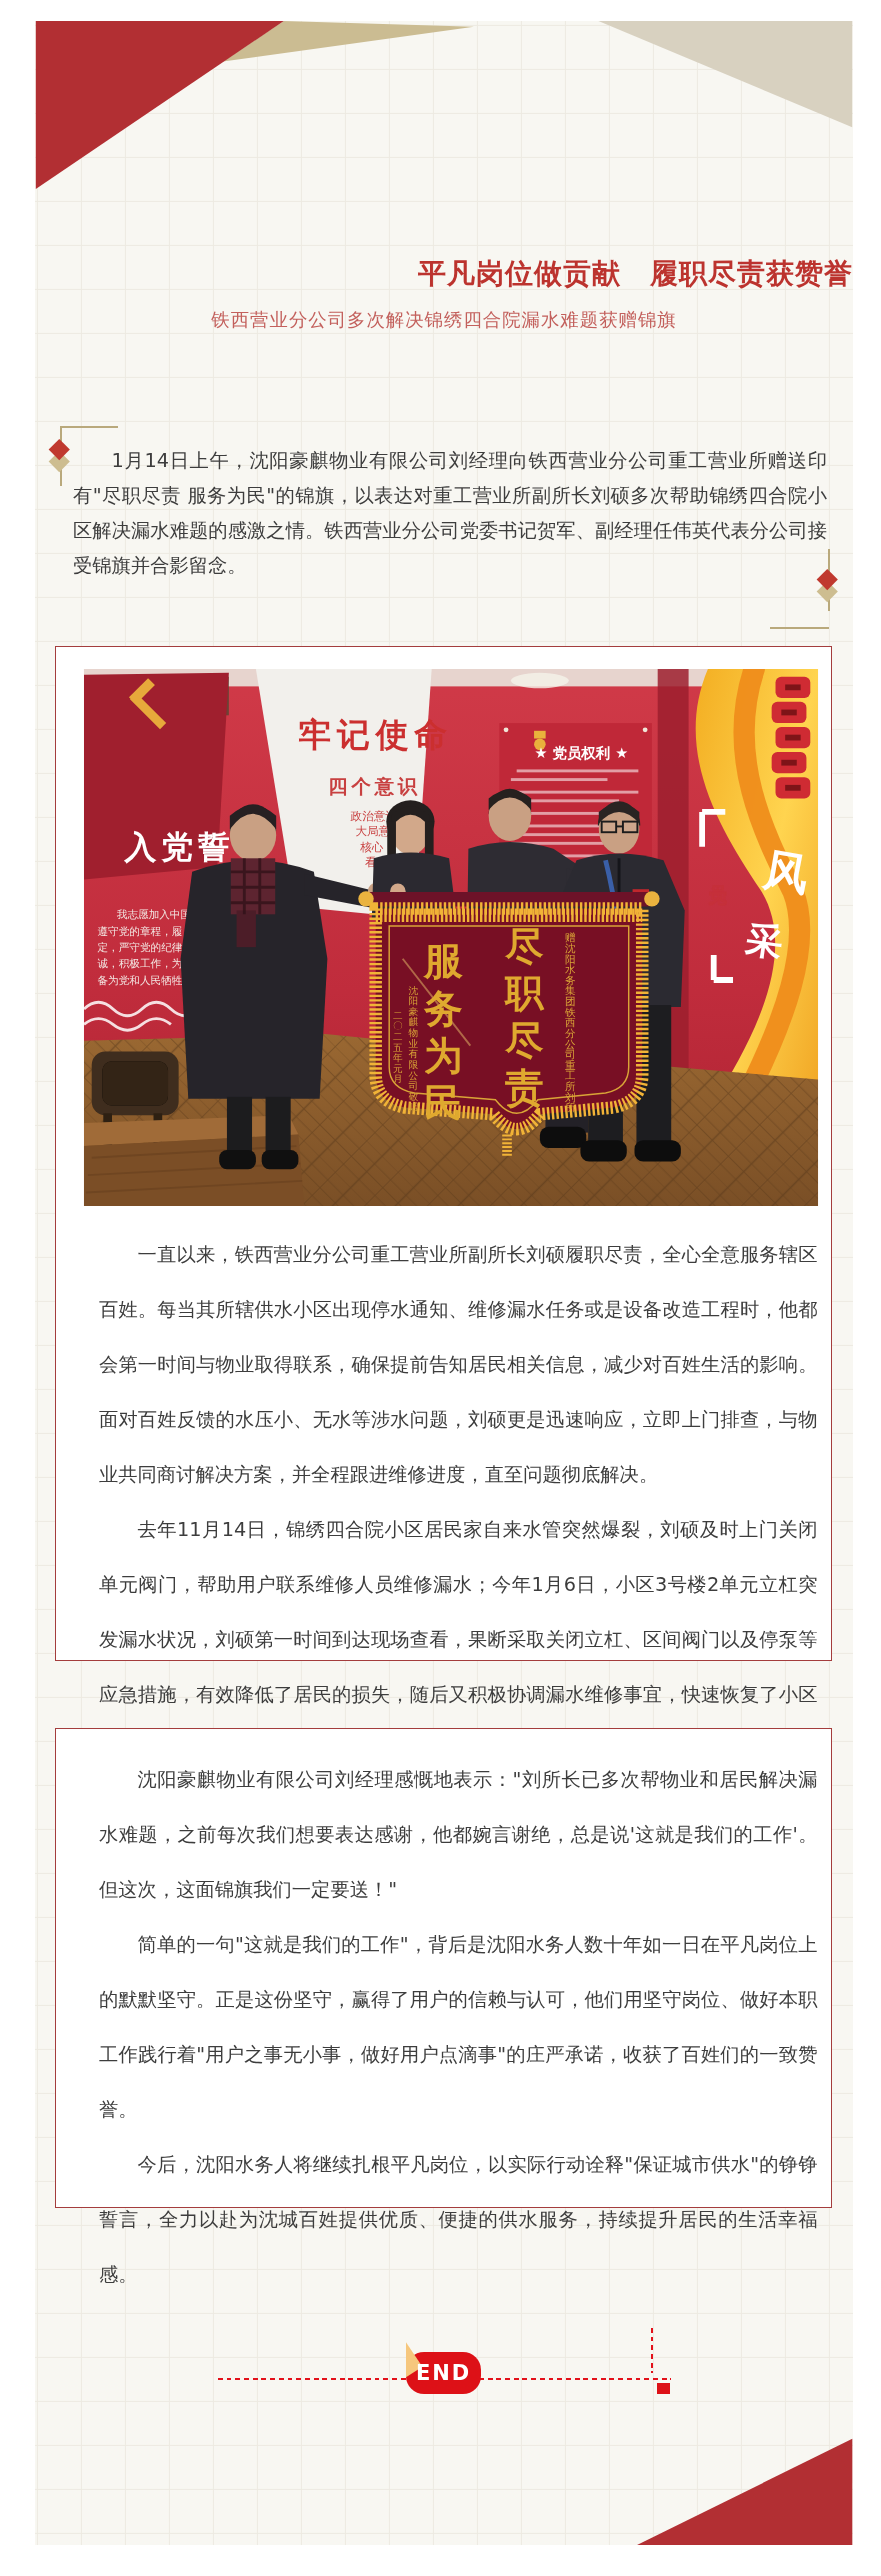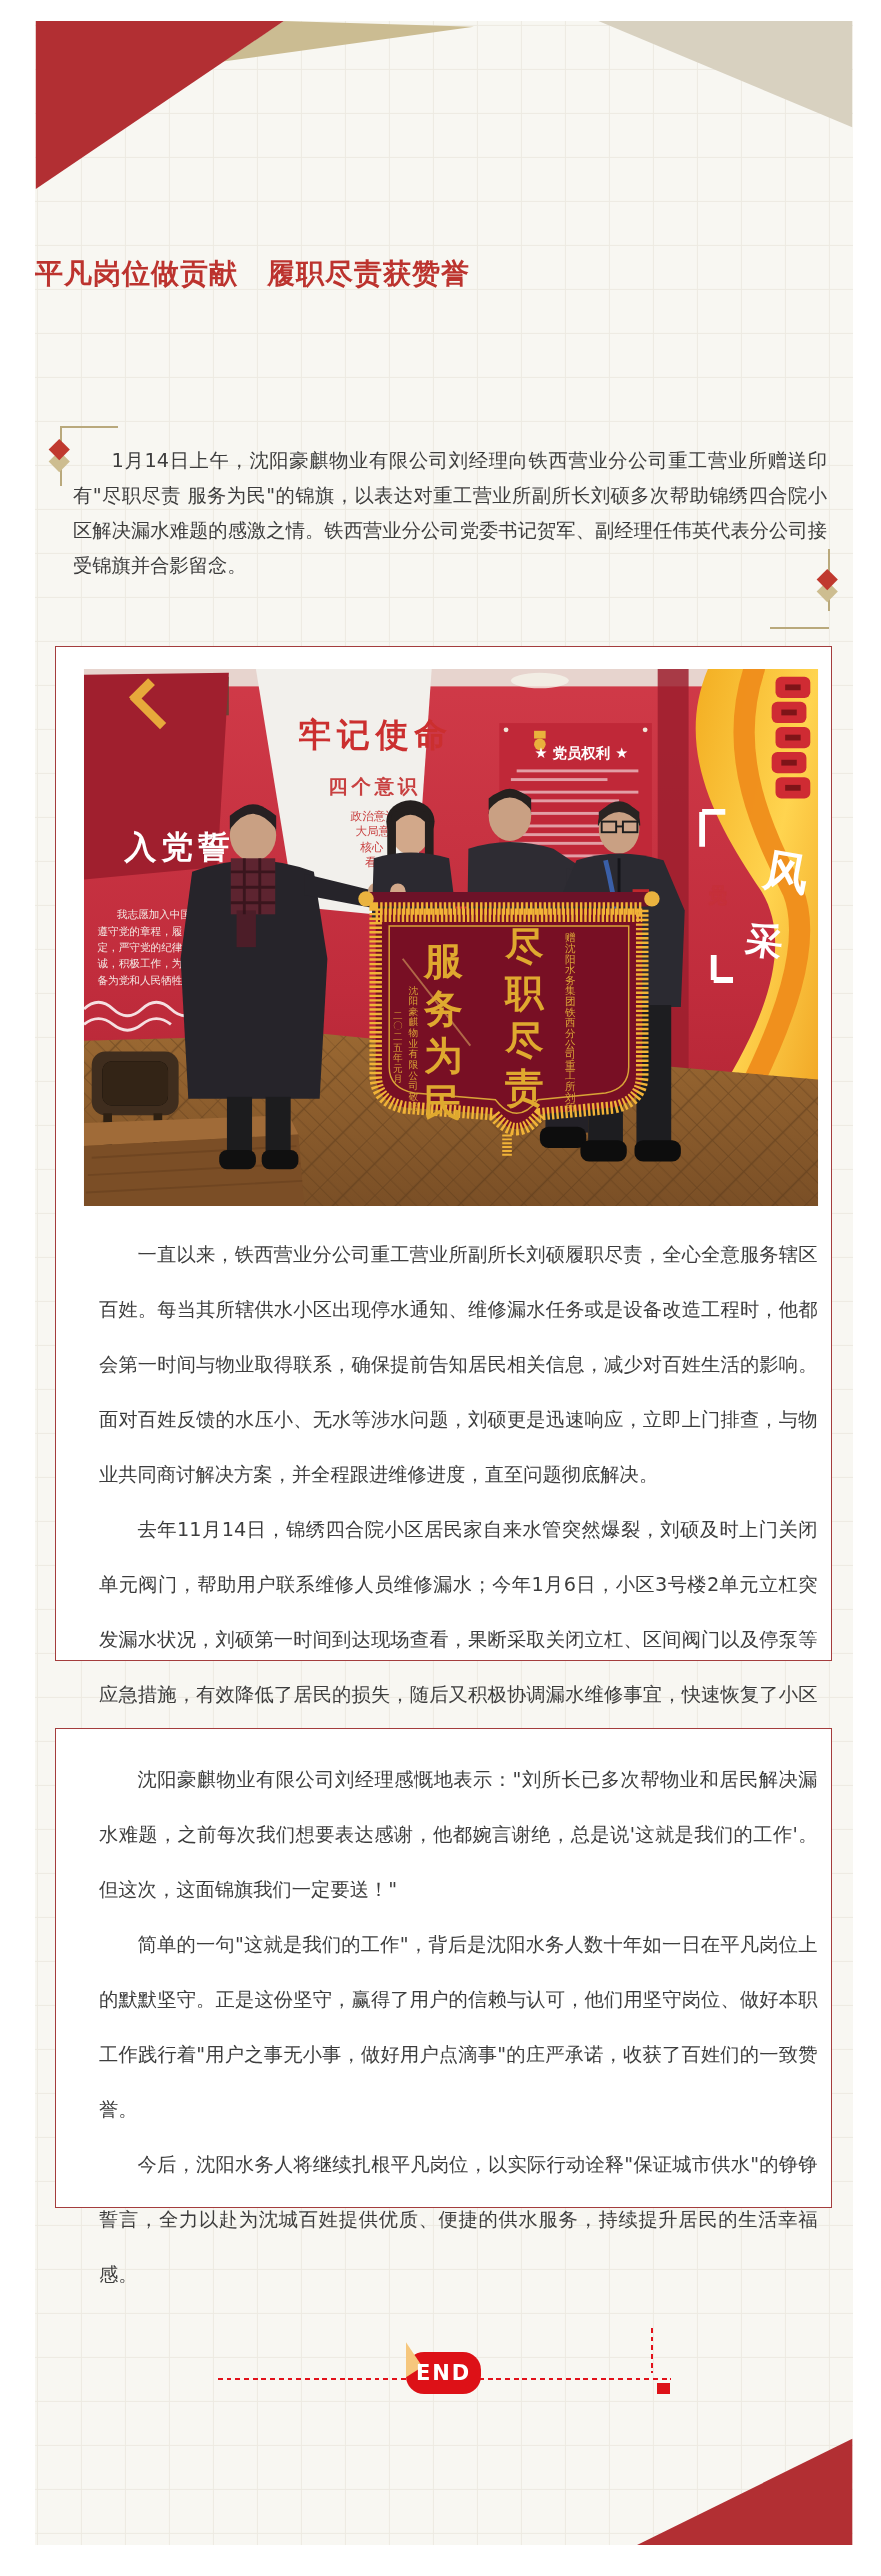--- a/index.html
+++ b/index.html
@@ -7,21 +7,21 @@
   #content{
     position:absolute;left:35px;top:21px;width:818px;height:2524px;
     background-color:#f8f7f2;
     background-image:linear-gradient(#edeae1 1px,transparent 1px),linear-gradient(90deg,#edeae1 1px,transparent 1px);
     background-size:44px 44px;background-position:1.9px 3.9px;
     overflow:hidden;
   }
   .corner-svg{position:absolute;left:0;display:block;}
   #hdr-deco{top:0;}
   #ftr-deco{bottom:0;}
-  .title{position:absolute;left:0;top:234px;width:100%;text-align:left;
+  .title{position:absolute;left:0;top:234px;width:100%;text-align:right;
     font-size:28px;font-weight:bold;color:#bc332e;letter-spacing:1px;}
   .subtitle{position:absolute;left:0;top:286px;width:100%;text-align:center;
     font-size:18.4px;color:#c3605c;letter-spacing:1px;}
   .intro{position:absolute;left:38px;top:422px;width:754px;
     font-size:19.3px;line-height:35px;color:#3d3d3d;text-align:justify;text-indent:2em;}
   .orn-line{position:absolute;background:#b9a97c;}
   .diamond{position:absolute;width:14.5px;height:14.5px;transform:rotate(45deg);}
   .d-red{background:#c0392f;}
   .d-tan{background:#cdbd90;}
   .card{position:absolute;left:20px;width:775px;border:1.9px solid #a43d3d;background:#ffffff;box-sizing:content-box;}
@@ -53,20 +53,21 @@
     <polygon points="194,42 257,0 454,6" fill="#cbbc92"></polygon>
     <polygon points="583,0 846,0 846,110" fill="#d8d1c0"></polygon>
     <polygon points="0,0 257,0 0,174" fill="#b22f33"></polygon>
   </svg>
 
   <svg id="ftr-deco" class="corner-svg" width="818" height="111" viewBox="0 0 846 115">
     <polygon points="623,115 846,5 846,115" fill="#b22f33"></polygon>
   </svg>
 
   <div class="title">平凡岗位做贡献　履职尽责获赞誉</div>
+  <div class="subtitle">铁西营业分公司多次解决锦绣四合院漏水难题获赠锦旗</div>
 
   <div class="orn-line" style="left:25px;top:405px;width:58px;height:1.9px;"></div>
   <div class="orn-line" style="left:25px;top:405px;width:1.9px;height:60px;"></div>
   <div class="diamond d-tan" style="left:17.4px;top:433px;"></div>
   <div class="diamond d-red" style="left:17.4px;top:421px;"></div>
 
   <div class="orn-line" style="left:793px;top:528px;width:1.9px;height:62px;"></div>
   <div class="orn-line" style="left:735px;top:606px;width:59px;height:1.9px;"></div>
   <div class="diamond d-tan" style="left:785px;top:563px;"></div>
   <div class="diamond d-red" style="left:785px;top:551px;"></div>

